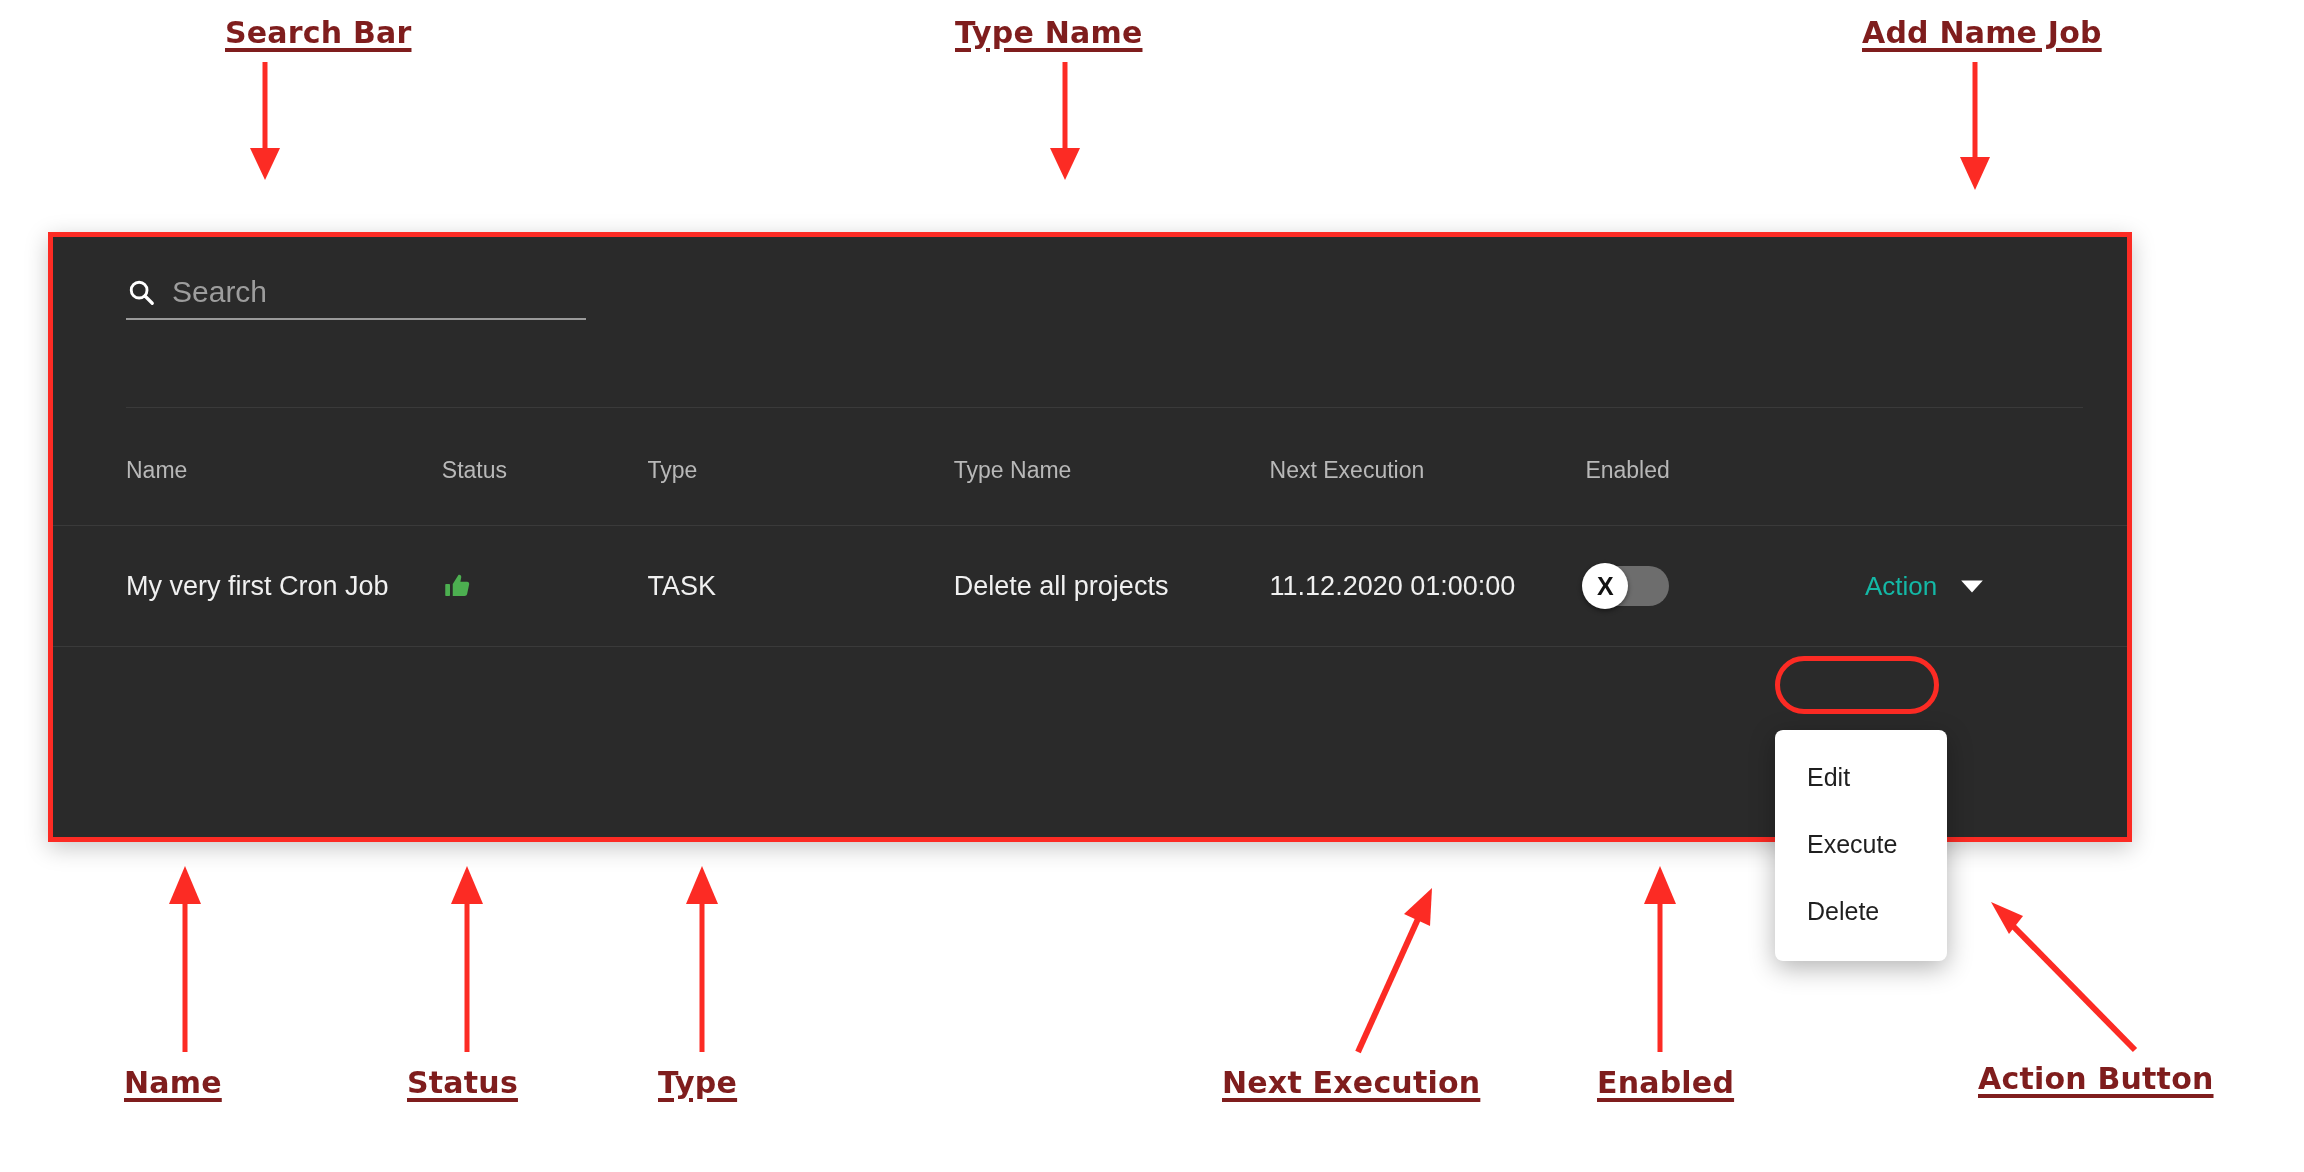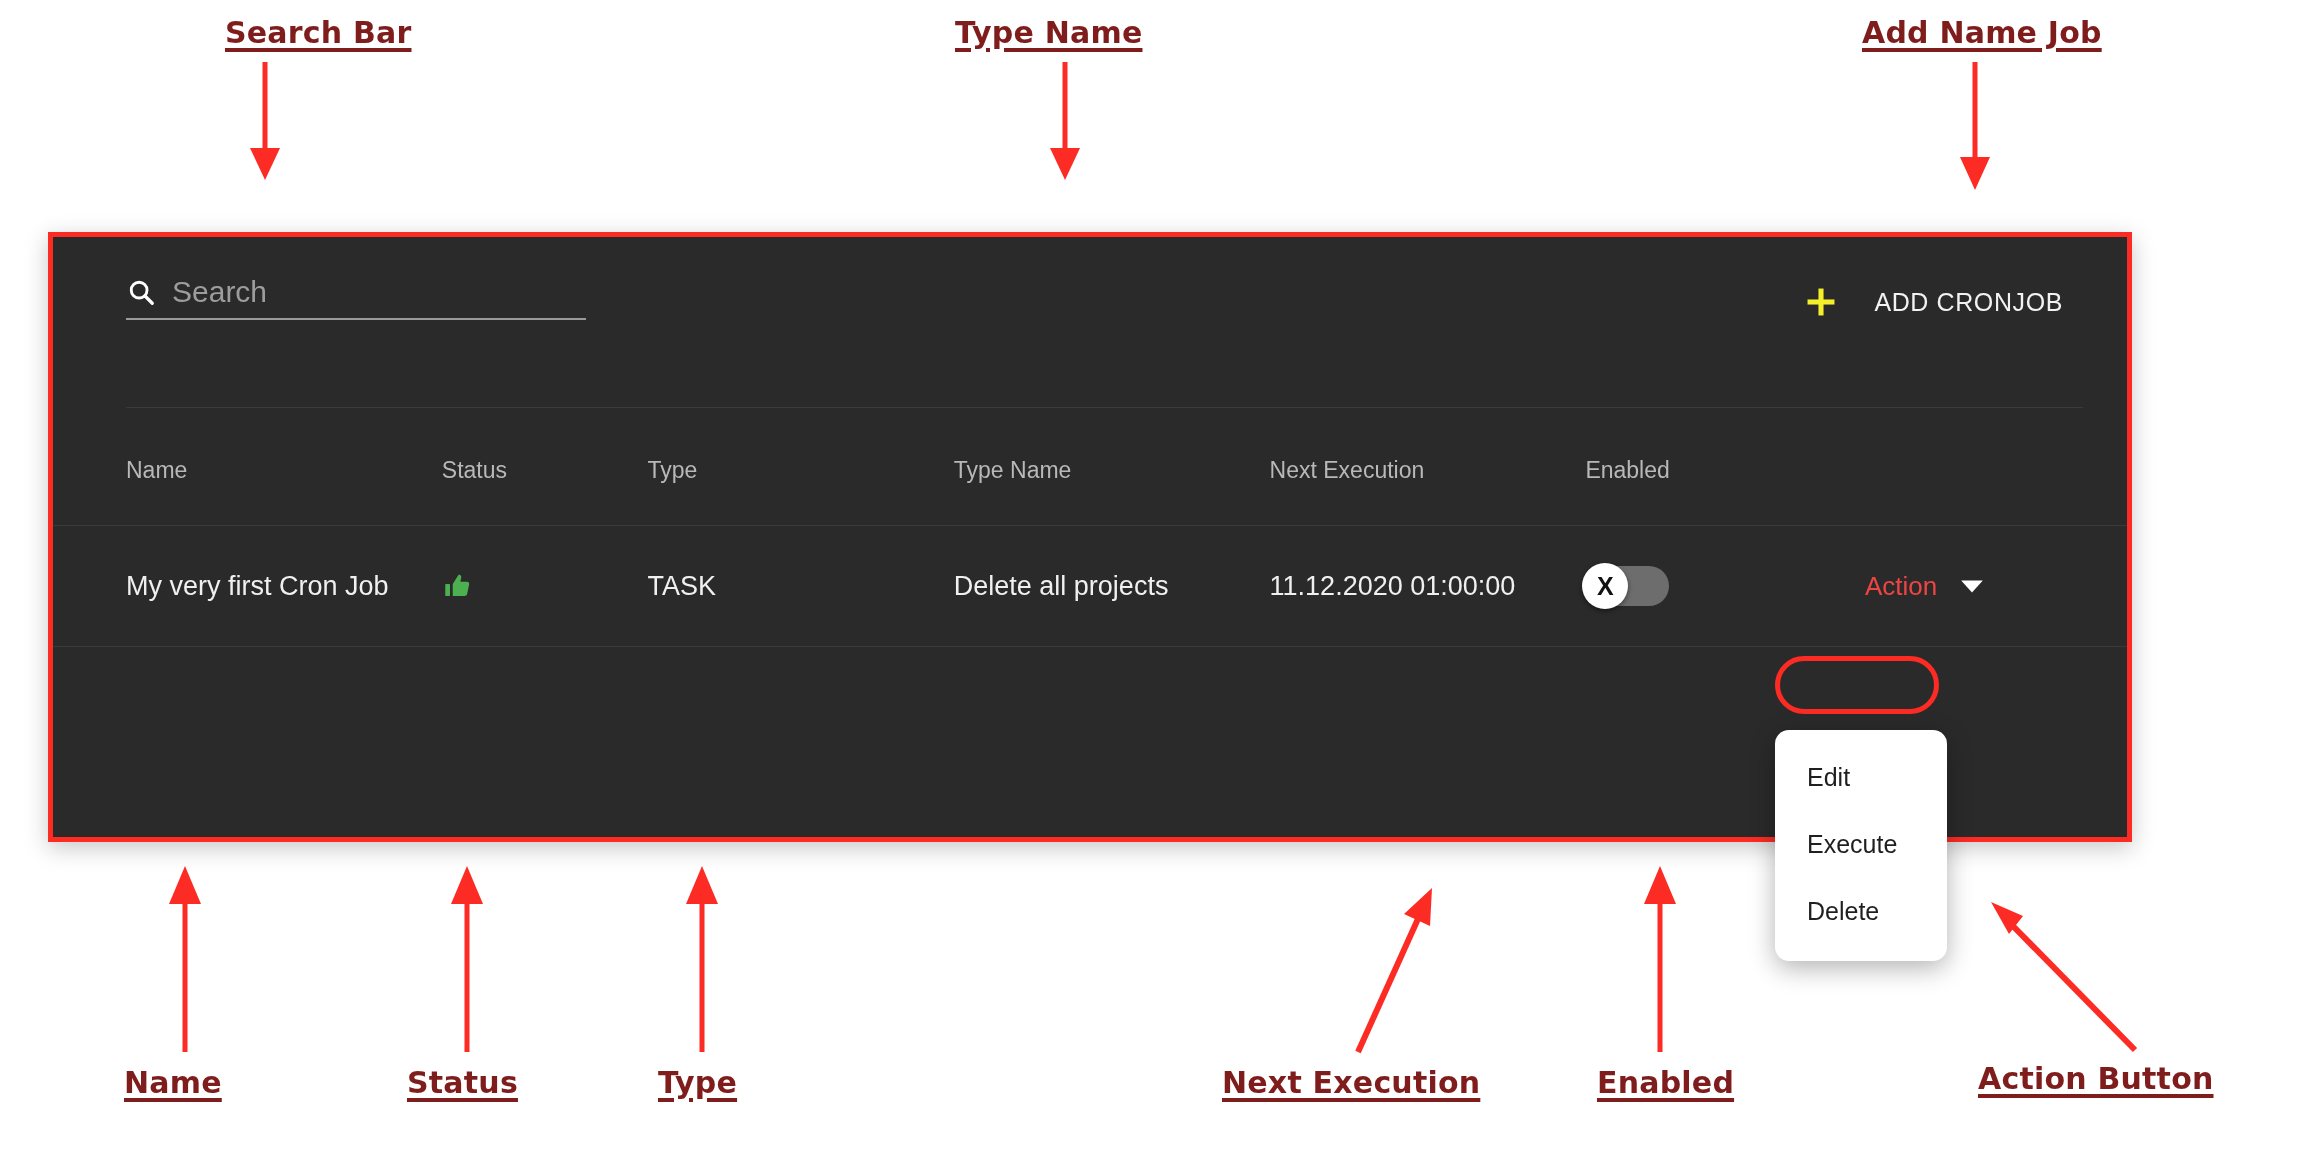--- a/index.html
+++ b/index.html
@@ -206,21 +206,21 @@
 
   
   .action-btn {
     display: inline-flex;
     align-items: center;
     gap: 22px;
     background: transparent;
     border: none;
     cursor: pointer;
     padding: 4px 2px;
-    color: #ef4444;
+    color: #14b8a6;
     font-size: 26px;
     font-family: "Liberation Sans", sans-serif;
   }
   .caret-icon { width: 26px; height: 16px; display: block; }
 
   
   .action-ring {
     position: absolute;
     left: 1775px;
     top: 656px;
@@ -232,21 +232,21 @@
     z-index: 40;
   }
 
   
   .dropdown {
     position: absolute;
     left: 1775px;
     top: 730px;
     width: 172px;
     background: #ffffff;
-    border-radius: 14px;
+    border-radius: 8px;
     box-shadow: 0 7px 26px rgba(0,0,0,0.30);
     padding: 14px 0 16px 0;
     z-index: 50;
   }
   .dd-item {
     padding: 19px 0 19px 32px;
     font-size: 25px;
     color: #1f1f1f;
     cursor: pointer;
     font-family: "Liberation Sans", sans-serif;
@@ -320,27 +320,20 @@
         <div class="search-row">
           <svg class="search-icon" viewBox="0 0 24 24">
             <circle cx="10.5" cy="10.5" r="6.3" fill="none" stroke="#ffffff" stroke-width="2.3"></circle>
             <line x1="15.2" y1="15.2" x2="21" y2="21" stroke="#ffffff" stroke-width="2.6" stroke-linecap="round"></line>
           </svg>
           <input class="search-input" type="text" value="" placeholder="Search" style="">
         </div>
         <div class="search-underline"></div>
       </div>
 
-      <button class="add-btn">
-        <svg class="plus-icon" viewBox="0 0 24 24">
-          <rect x="10.2" y="2.5" width="3.6" height="19" fill="#f5ee2a"></rect>
-          <rect x="2.5" y="10.2" width="19" height="3.6" fill="#f5ee2a"></rect>
-        </svg>
-        <span class="add-btn-label">ADD CRONJOB</span>
-      </button>
 
       <div class="toolbar-divider"></div>
     </div>
 
     <div class="table">
 
       <div class="trow thead">
         <div class="c-name">Name</div>
         <div class="c-status">Status</div>
         <div class="c-type">Type</div>

